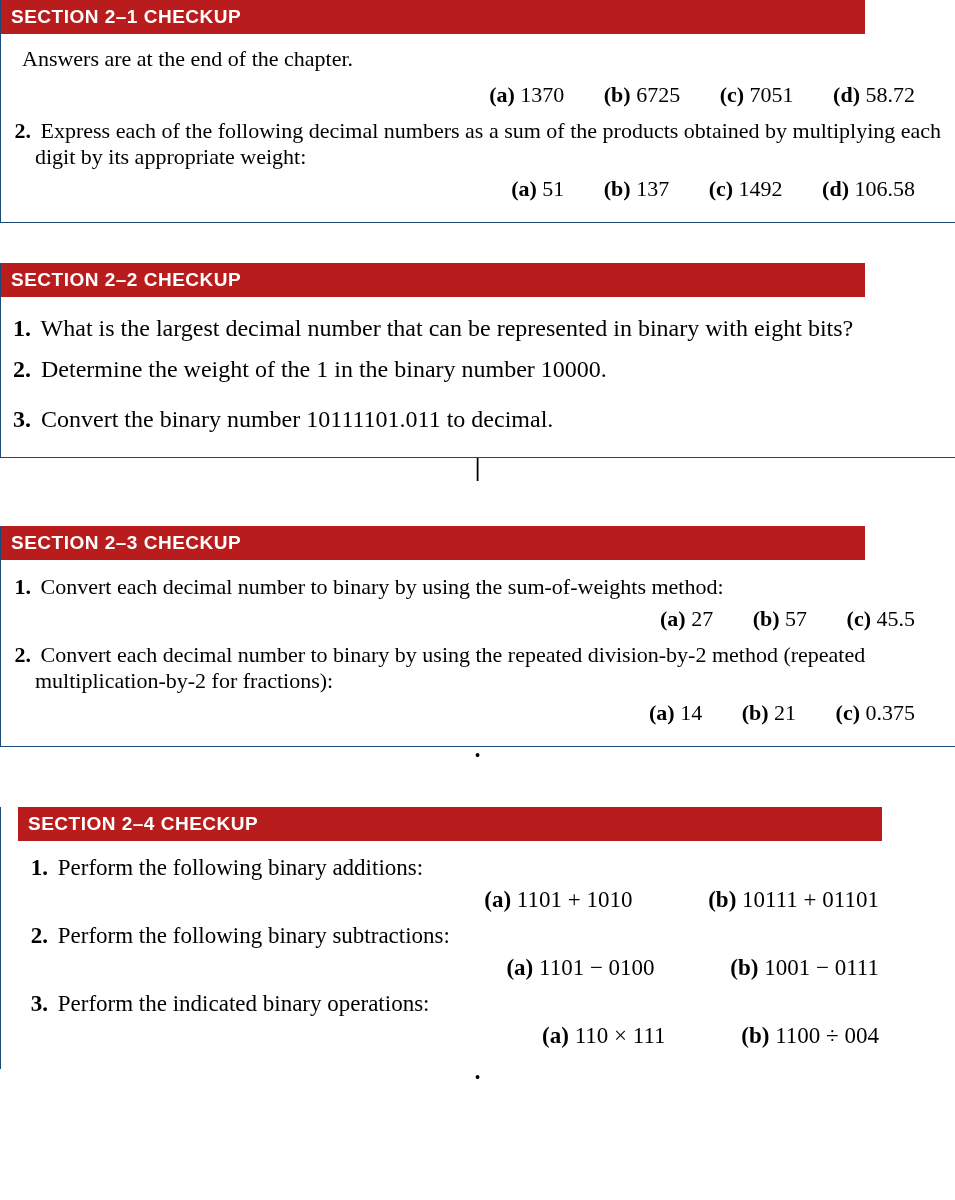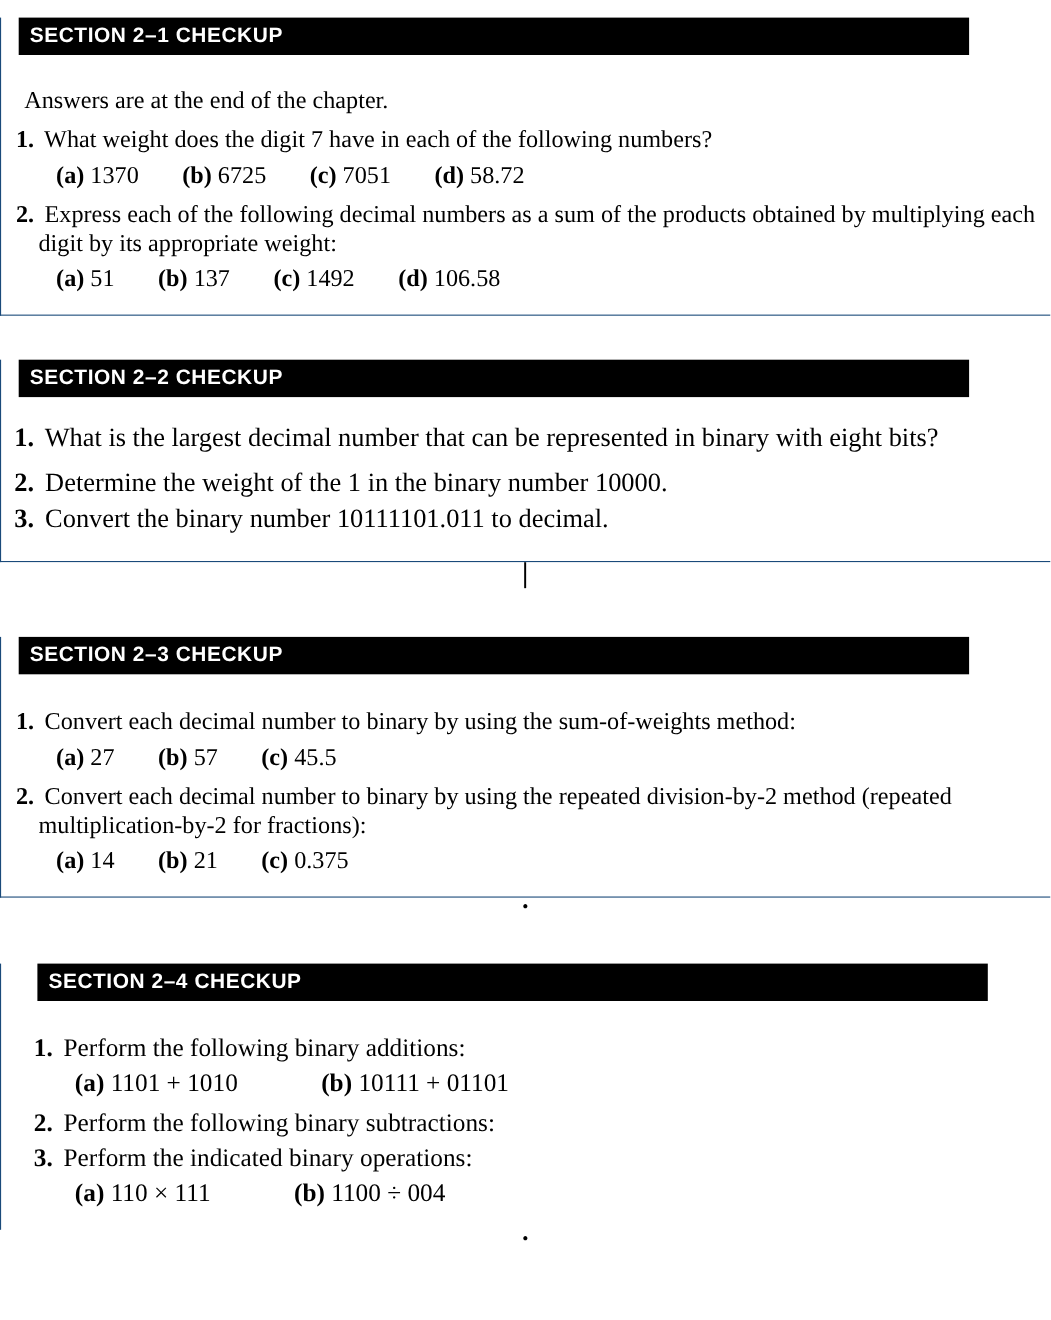--- a/index.html
+++ b/index.html
@@ -15,27 +15,27 @@
   .section {
     margin-bottom: 40px;
   }
   .section-box {
     border: 1px solid #1a4a7a;
     border-right: none;
     border-top: none;
     margin: 0;
   }
   .section-header {
-    background: #000000;
+    background: #b91c1c;
     color: #fff;
     font-family: Arial, Helvetica, sans-serif;
     font-weight: bold;
     font-size: 19px;
     padding: 6px 10px;
-    margin: 16px;
+    margin: 0;
     width: 864px;
     letter-spacing: 0.5px;
   }
   .section-body {
     padding: 8px 6px 10px 6px;
   }
   .note {
     margin: 4px 0 10px 15px;
   }
   .question {
@@ -43,21 +43,22 @@
   }
   .qnum {
     font-weight: bold;
     display: inline-block;
     width: 24px;
     text-align: right;
     margin-left: -28px;
     margin-right: 4px;
   }
   .options {
-    margin: 4px 0 10px 44px;
+    margin: 4px 0 10px 22px;
+    text-align: right;
   }
   .opt {
     display: inline-block;
     margin-right: 34px;
   }
   .opt-wide {
     display: inline-block;
     margin-right: 70px;
   }
   .opt-label {
@@ -79,24 +80,20 @@
 </style>
 </head>
 <body>
 
 <div class="section">
   <div class="section-box">
     <div class="section-header">SECTION 2–1  CHECKUP</div>
     <div class="section-body">
       <div class="note">Answers are at the end of the chapter.</div>
 
-      <div class="question">
-        <span class="qnum">1.</span>
-        <span>What weight does the digit 7 have in each of the following numbers?</span>
-      </div>
       <div class="options">
         <span class="opt"><span class="opt-label">(a)</span>  <span>1370</span></span>
         <span class="opt"><span class="opt-label">(b)</span>  <span>6725</span></span>
         <span class="opt"><span class="opt-label">(c)</span>  <span>7051</span></span>
         <span class="opt"><span class="opt-label">(d)</span>  <span>58.72</span></span>
       </div>
 
       <div class="question">
         <span class="qnum">2.</span>
         <span>Express each of the following decimal numbers as a sum of the products obtained by multiplying each digit by its appropriate weight:</span>
@@ -107,26 +104,26 @@
         <span class="opt"><span class="opt-label">(c)</span>  <span>1492</span></span>
         <span class="opt"><span class="opt-label">(d)</span>  <span>106.58</span></span>
       </div>
     </div>
   </div>
 </div>
 
 <div class="section">
   <div class="section-box">
     <div class="section-header">SECTION 2–2  CHECKUP</div>
-    <div class="section-body" style="font-size:24px; padding-top:2px; padding-bottom:18px;">
+    <div class="section-body" style="font-size:24px; padding-top:12px; padding-bottom:18px;">
       <div class="question" style="margin-bottom:14px;">
         <span class="qnum">1.</span>
         <span>What is the largest decimal number that can be represented in binary with eight bits?</span>
       </div>
-      <div class="question" style="margin-bottom:6px;">
+      <div class="question" style="margin-bottom:23px;">
         <span class="qnum">2.</span>
         <span>Determine the weight of the 1 in the binary number 10000.</span>
       </div>
       <div class="question">
         <span class="qnum">3.</span>
         <span>Convert the binary number 10111101.011 to decimal.</span>
       </div>
     </div>
   </div>
   <div class="tick">|</div>
@@ -170,20 +167,24 @@
       </div>
       <div class="options">
         <span class="opt-wide"><span class="opt-label">(a)</span>  <span>1101 + 1010</span></span>
         <span class="opt-wide"><span class="opt-label">(b)</span>  <span>10111 + 01101</span></span>
       </div>
 
       <div class="question">
         <span class="qnum">2.</span>
         <span>Perform the following binary subtractions:</span>
       </div>
+      <div class="options">
+        <span class="opt-wide"><span class="opt-label">(a)</span>  <span>1101 − 0100</span></span>
+        <span class="opt-wide"><span class="opt-label">(b)</span>  <span>1001 − 0111</span></span>
+      </div>
 
       <div class="question">
         <span class="qnum">3.</span>
         <span>Perform the indicated binary operations:</span>
       </div>
       <div class="options">
         <span class="opt-wide"><span class="opt-label">(a)</span>  <span>110 × 111</span></span>
         <span class="opt-wide"><span class="opt-label">(b)</span>  <span>1100 ÷ 004</span></span>
       </div>
     </div>

